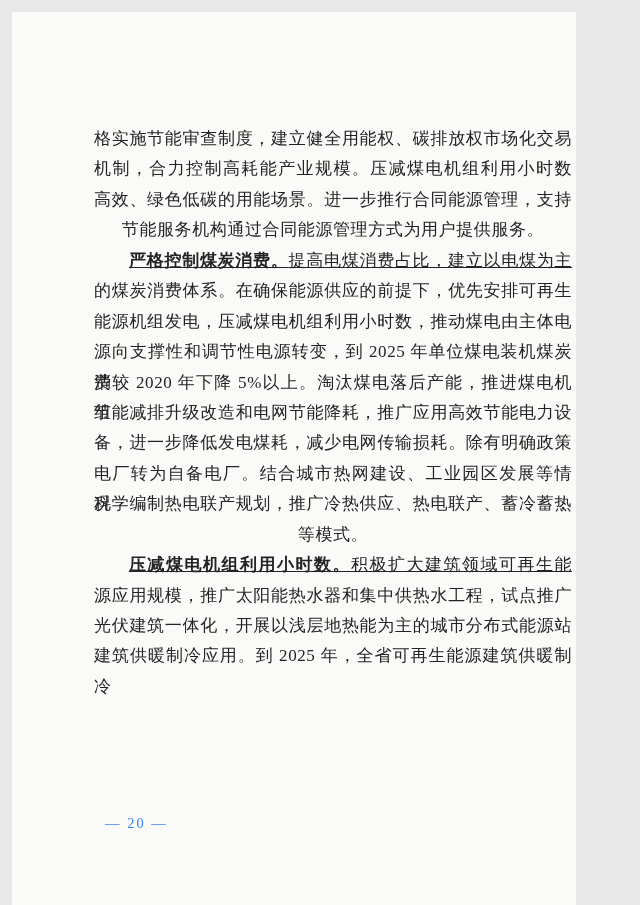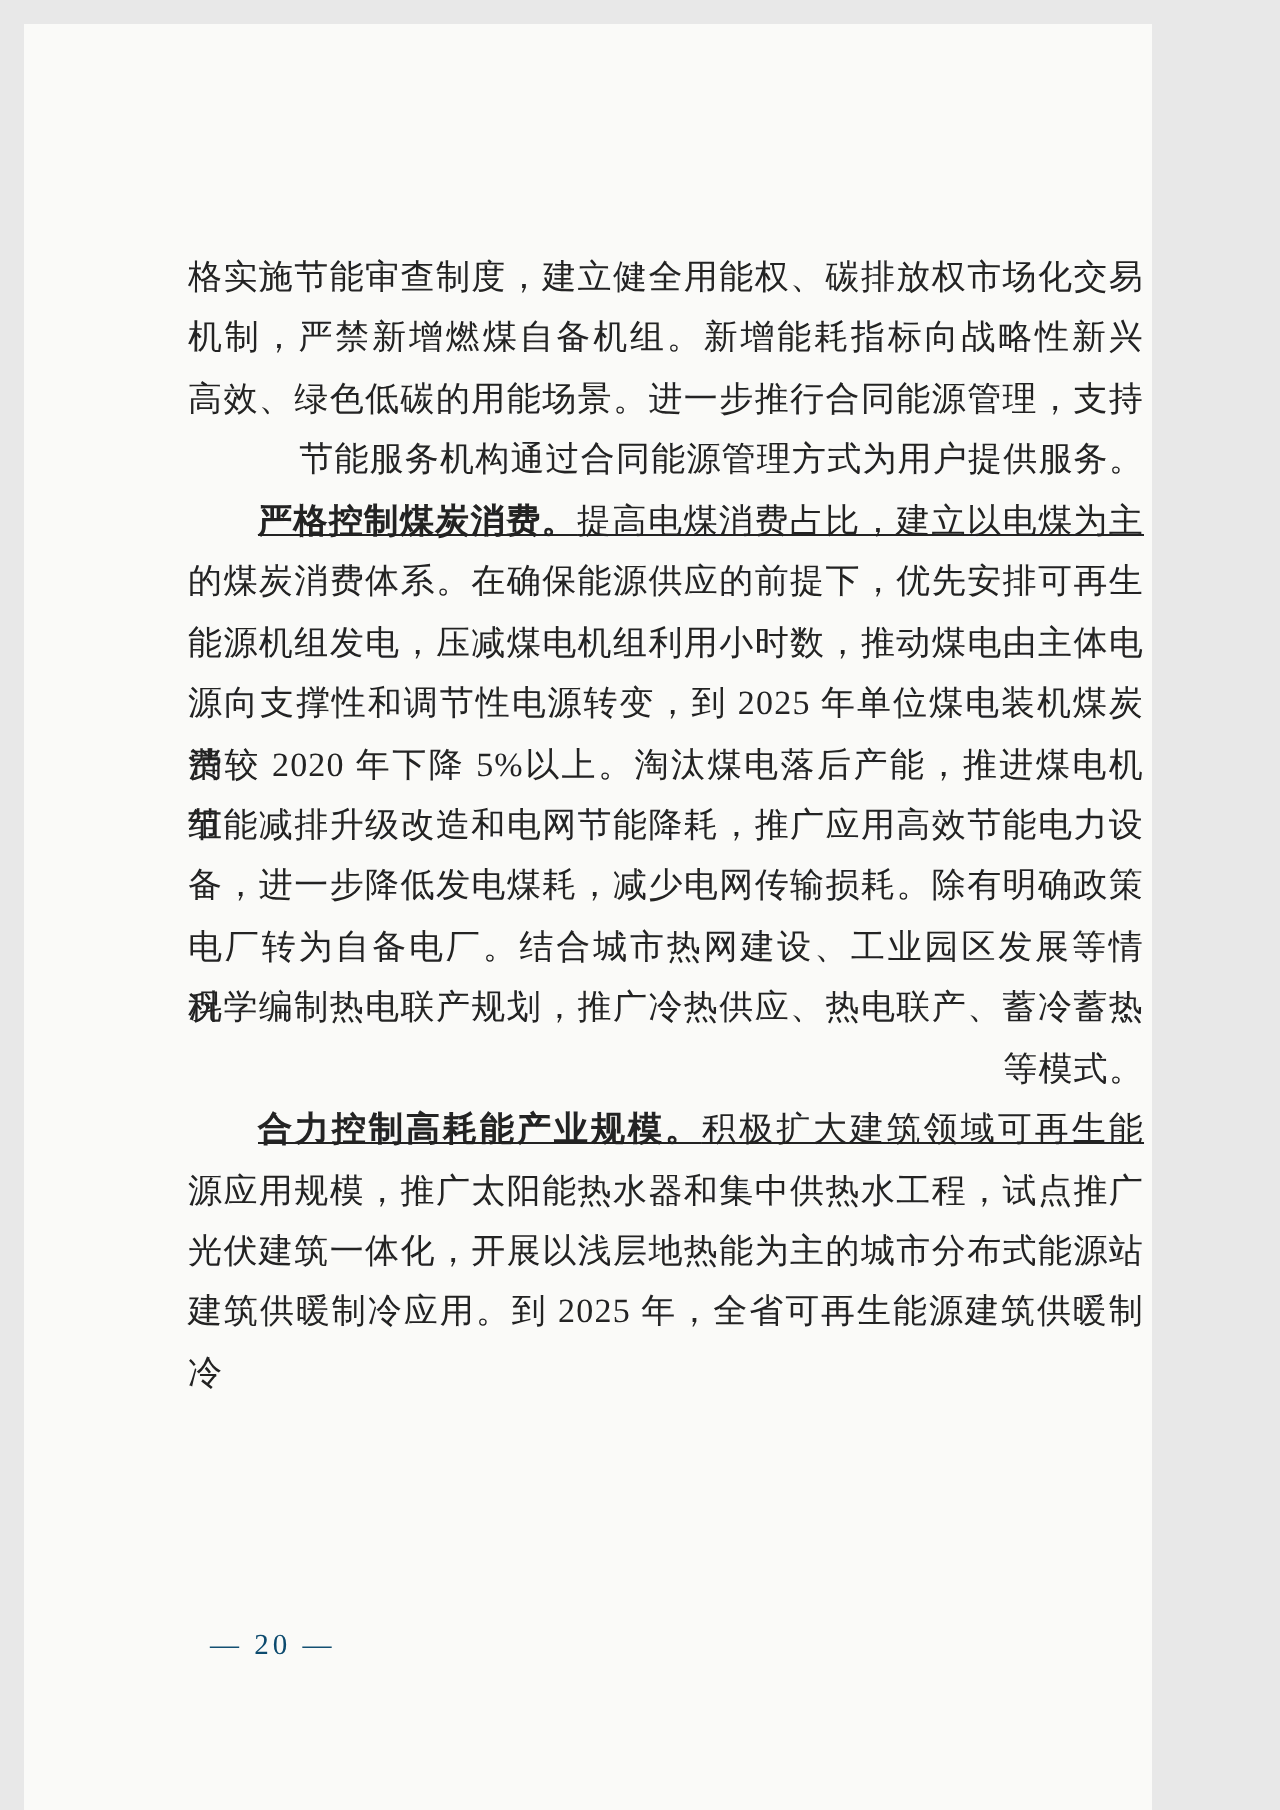--- a/index.html
+++ b/index.html
@@ -22,21 +22,21 @@
     left: 82px;
     top: 112px;
     width: 478px;
   }
   .line {
     height: 30.45px;
     line-height: 30.45px;
     font-size: 17px;
     letter-spacing: 0.6px;
     white-space: nowrap;
-    text-align: right;
+    text-align: center;
   }
   .line.just {
     white-space: normal;
     text-align: justify;
     text-align-last: justify;
     text-justify: inter-ideograph;
   }
   .line.ind {
     text-indent: 35px;
     text-decoration: underline;
@@ -44,41 +44,41 @@
   .line b {
     font-weight: bold;
   }
   .footer {
     position: absolute;
     left: 93px;
     top: 801px;
     font-size: 14.5px;
     line-height: 20px;
     letter-spacing: 2px;
-    color: #0c4a6e;
+    color: #3b82f6;
   }
 </style>
 </head>
 <body>
 
 <div class="page">
   <div class="text-block" id="text-block">
       <div class="line just"><span>格实施节能审查制度，建立健全用能权、碳排放权市场化交易</span></div>
-      <div class="line just"><span>机制，严禁新增燃煤自备机组。新增能耗指标向战略性新兴</span></div>
+      <div class="line just"><span>机制，合力控制高耗能产业规模。压减煤电机组利用小时数</span></div>
       <div class="line just"><span>高效、绿色低碳的用能场景。进一步推行合同能源管理，支持</span></div>
       <div class="line"><span>节能服务机构通过合同能源管理方式为用户提供服务。</span></div>
       <div class="line just ind"><b>严格控制煤炭消费。</b><span>提高电煤消费占比，建立以电煤为主</span></div>
       <div class="line just"><span>的煤炭消费体系。在确保能源供应的前提下，优先安排可再生</span></div>
       <div class="line just"><span>能源机组发电，压减煤电机组利用小时数，推动煤电由主体电</span></div>
       <div class="line just"><span>源向支撑性和调节性电源转变，到 2025 年单位煤电装机煤炭消</span></div>
       <div class="line just"><span>费较 2020 年下降 5%以上。淘汰煤电落后产能，推进煤电机组</span></div>
       <div class="line just"><span>节能减排升级改造和电网节能降耗，推广应用高效节能电力设</span></div>
       <div class="line just"><span>备，进一步降低发电煤耗，减少电网传输损耗。除有明确政策</span></div>
       <div class="line just"><span>电厂转为自备电厂。结合城市热网建设、工业园区发展等情况，</span></div>
       <div class="line just"><span>科学编制热电联产规划，推广冷热供应、热电联产、蓄冷蓄热</span></div>
       <div class="line"><span>等模式。</span></div>
-      <div class="line just ind"><b>合力控制高耗能产业规模。</b><span>积极扩大建筑领域可再生能</span></div>
+      <div class="line just ind"><b>压减煤电机组利用小时数。</b><span>积极扩大建筑领域可再生能</span></div>
       <div class="line just"><span>源应用规模，推广太阳能热水器和集中供热水工程，试点推广</span></div>
       <div class="line just"><span>光伏建筑一体化，开展以浅层地热能为主的城市分布式能源站</span></div>
       <div class="line just"><span>建筑供暖制冷应用。到 2025 年，全省可再生能源建筑供暖制冷</span></div>
     </div>
   <div class="footer">— 20 —</div>
 </div>
 
 </body></html>

